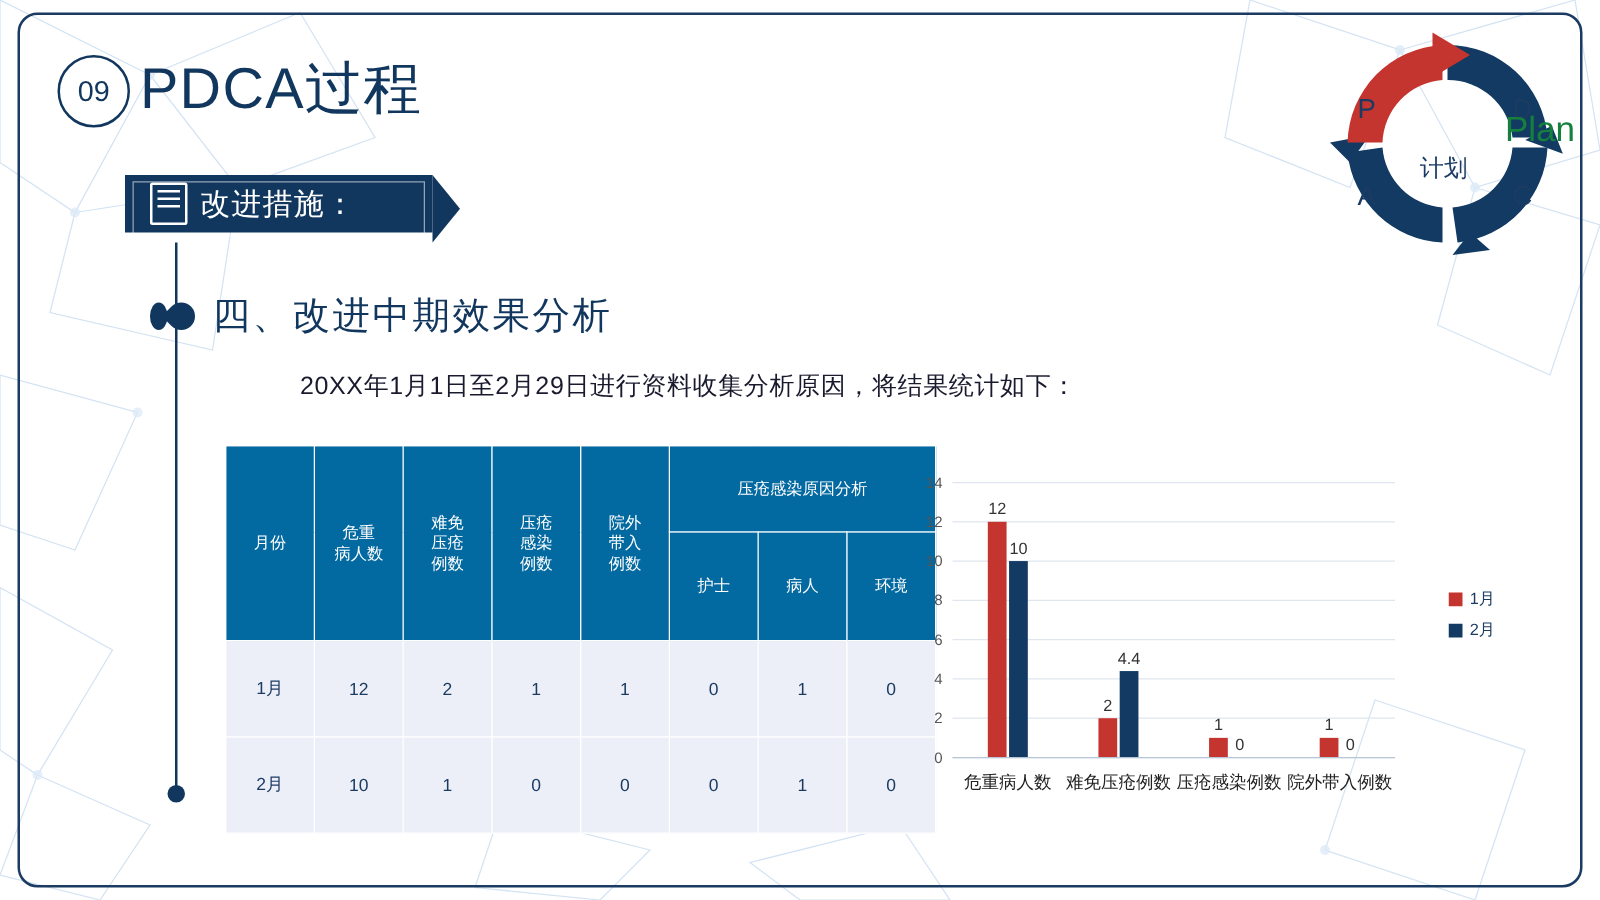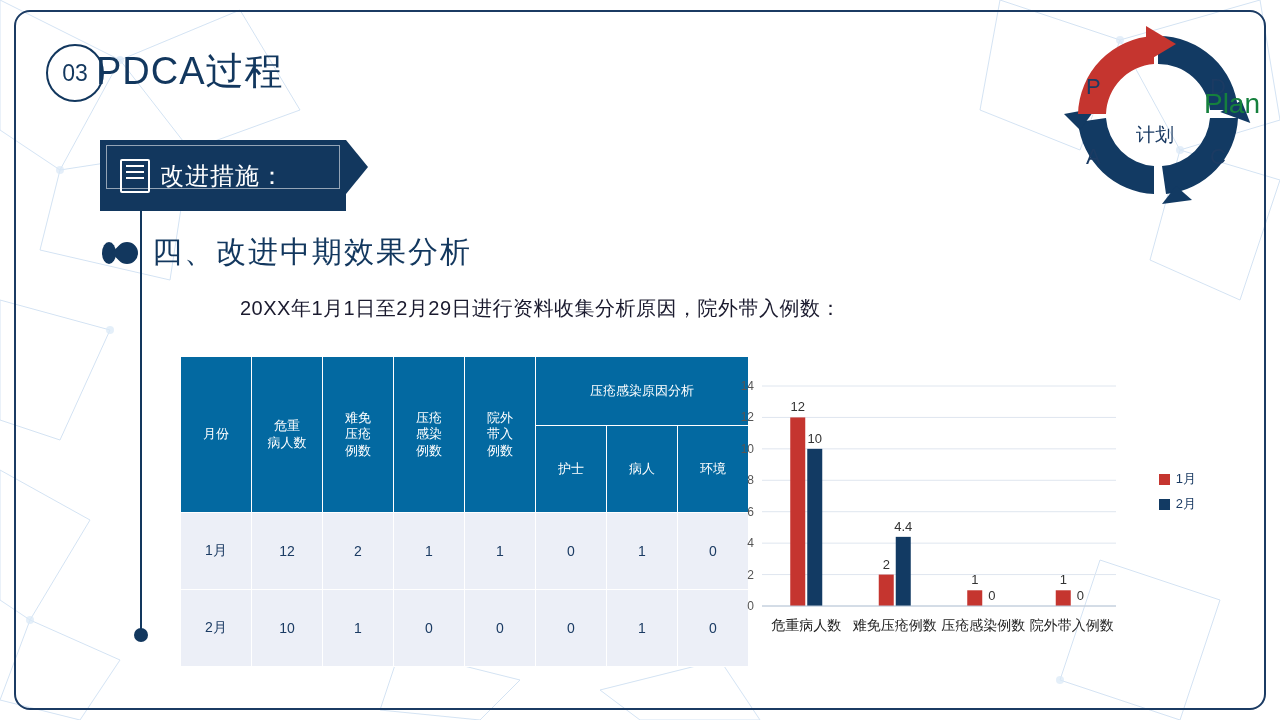--- a/index.html
+++ b/index.html
@@ -51,36 +51,36 @@
     display: flex;
     align-items: center;
     justify-content: center;
     font-size: 23px;
     color: #12375e;
     z-index: 3;
     background: #fff;
   }
   .sec-title {
     position: absolute;
-    left: 96px;
+    left: 112px;
     top: 44px;
     height: 54px;
     display: flex;
     align-items: center;
-    font-size: 38px;
+    font-size: 46px;
     color: #12375e;
     letter-spacing: 1px;
     z-index: 3;
   }
   
   .ribbon {
     position: absolute;
     left: 100px;
     top: 140px;
-    height: 71px;
+    height: 46px;
     min-width: 246px;
     background: #12375e;
     display: flex;
     align-items: center;
     z-index: 3;
     padding: 0 22px 0 14px;
     box-sizing: border-box;
   }
   .ribbon::before {
     content: "";
@@ -143,21 +143,21 @@
     top: 628px;
     width: 14px;
     height: 14px;
     border-radius: 50%;
     background: #12375e;
     z-index: 3;
   }
   
   .h4-row {
     position: absolute;
-    left: 102px;
+    left: 120px;
     top: 232px;
     display: flex;
     align-items: center;
     z-index: 3;
   }
   .h4-bullet {
     position: relative;
     width: 38px;
     height: 26px;
     margin-right: 12px;
@@ -308,21 +308,21 @@
       <circle cx="1180" cy="150" r="4"></circle>
         <circle cx="1060" cy="680" r="4"></circle>
       <circle cx="30" cy="620" r="4"></circle>
         <circle cx="110" cy="330" r="4"></circle>
     </g>
   </svg>
 
   <div class="frame"></div>
 
   <div class="sec-badge">
-    <span>03</span>
+    <span>09</span>
   </div>
   <div class="sec-title">PDCA过程</div>
 
   <div class="pdca">
     <svg width="210" height="190" viewBox="0 0 210 190">
 
       <path d="M108,18 A80,80 0 0 1 188,92 L160,92 A52,52 0 0 0 108,46 Z" fill="#123a63"></path>
       <polygon points="188,82 204,100 172,100" fill="#123a63" transform="rotate(20 188 92)"></polygon>
 
       <path d="M188,100 A80,80 0 0 1 116,176 L112,148 A52,52 0 0 0 160,100 Z" fill="#123a63"></path>
@@ -355,21 +355,21 @@
   <div class="tl-dot"></div>
 
   <div class="h4-row">
     <div class="h4-bullet">
         <i class="b1"></i>
         <i class="b2"></i>
       </div>
     <div class="h4-text">四、改进中期效果分析</div>
   </div>
 
-  <div class="sub-desc">20XX年1月1日至2月29日进行资料收集分析原因，院外带入例数：</div>
+  <div class="sub-desc">20XX年1月1日至2月29日进行资料收集分析原因，将结果统计如下：</div>
 
   <table class="tbl">
     <thead>
       <tr>
         <th class="th-main" rowspan="2">
           <span>月份</span>
         </th>
         <th class="th-main" rowspan="2">危重<br>病人数</th>
         <th class="th-main" rowspan="2">难免<br>压疮<br>例数</th>
         <th class="th-main" rowspan="2">压疮<br>感染<br>例数</th>

